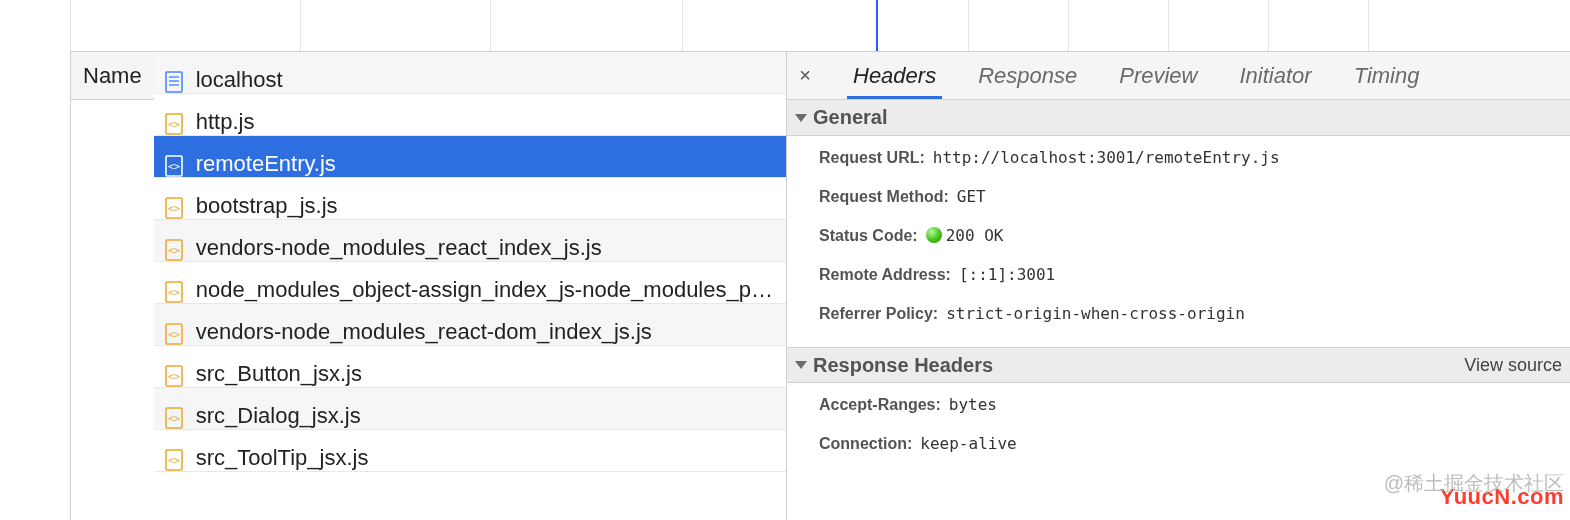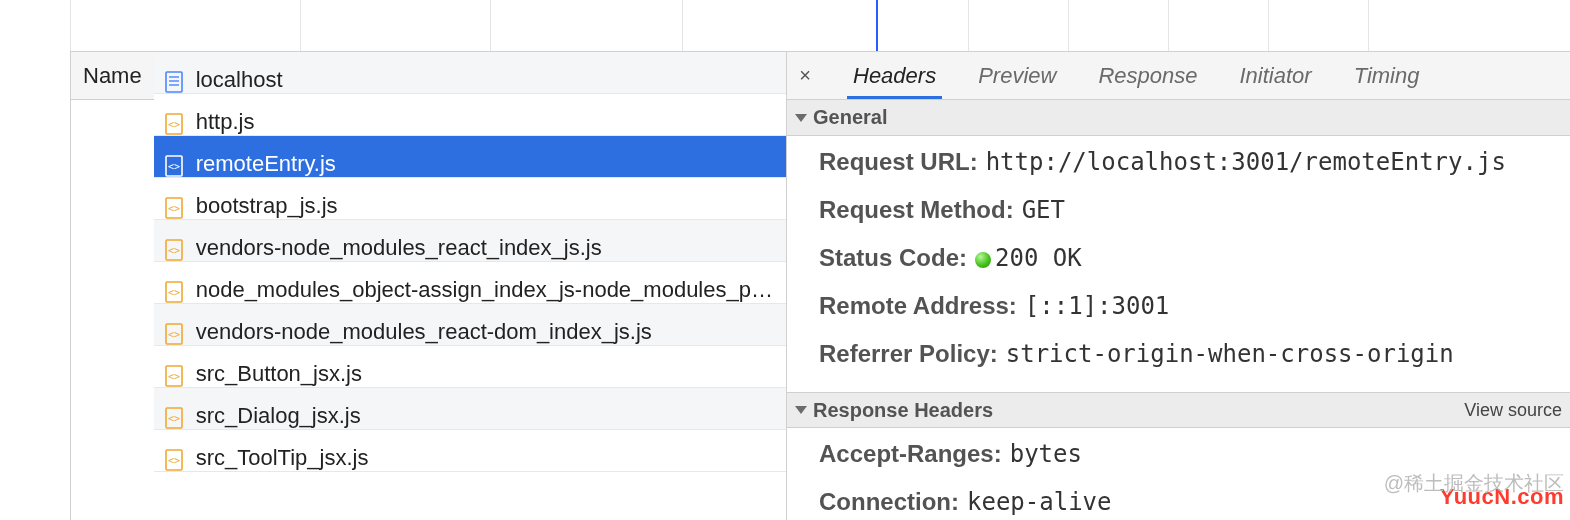--- a/index.html
+++ b/index.html
@@ -145,21 +145,21 @@
     border-top: 8px solid #6b6b6b;
   }
   .view-source {
     margin-left: auto;
     font-weight: 400;
     font-size: 18px;
     color: #444;
   }
   .kv {
     padding: 12px 8px 4px 32px;
-    font-size: 24px;
+    font-size: 16px;
   }
   .kv-row {
     display: flex;
     align-items: baseline;
     margin-bottom: 20px;
     gap: 8px;
   }
   .kv-row .k {
     font-weight: 700;
     color: #535353;
@@ -318,22 +318,22 @@
         <span class="lbl">src_ToolTip_jsx.js</span>
       </div>
 
     </div>
   </div>
 
   <div class="right">
     <div class="tabs">
       <span class="close-x">×</span>
       <span class="tab active">Headers</span>
+      <span class="tab">Response</span>
       <span class="tab">Preview</span>
-      <span class="tab">Response</span>
       <span class="tab">Initiator</span>
       <span class="tab">Timing</span>
     </div>
 
     <div class="detail">
       <div class="section-hdr">
         <span class="disclosure"></span>
         <span>General</span>
       </div>
       <div class="kv">

